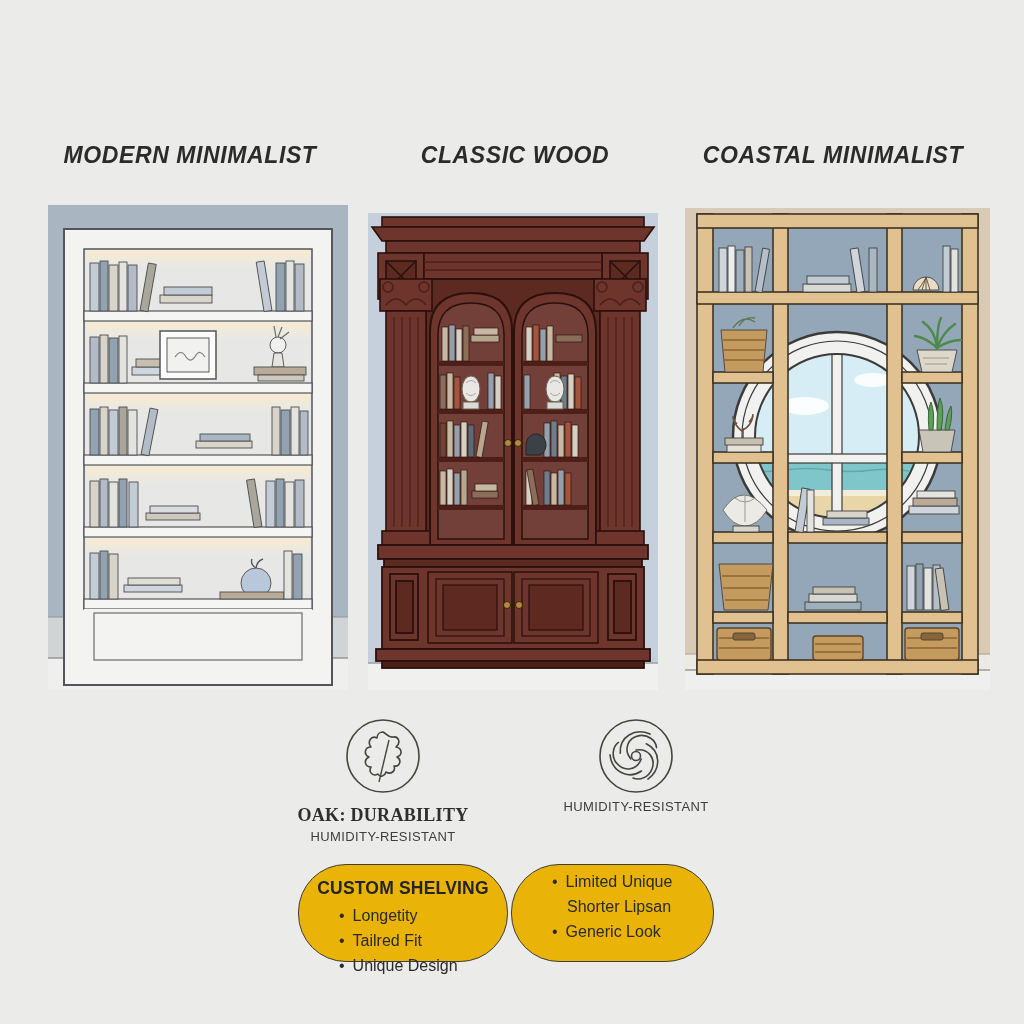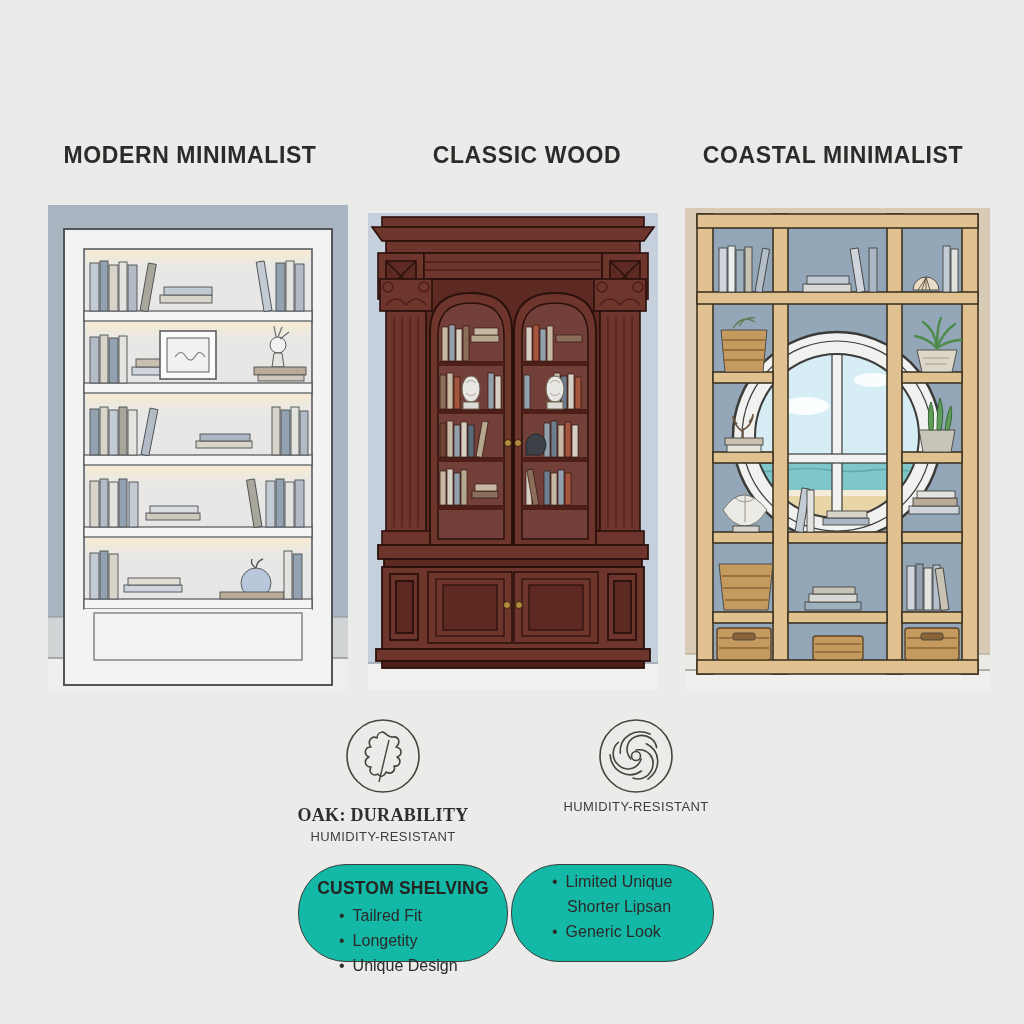--- a/index.html
+++ b/index.html
@@ -1,40 +1,40 @@
 <!DOCTYPE html>
 <html><head>
 <meta charset="utf-8">
 <style>
   html,body{margin:0;padding:0;}
   body{background:#e4e5e3;font-family:"Liberation Sans",sans-serif;}
   .canvas{position:relative;width:1024px;height:1024px;background:#ebecea;overflow:hidden;margin:0 auto;}
   .col-title{position:absolute;transform:translateX(-50%);font-size:23px;font-weight:600;
-             letter-spacing:.6px;color:#2b2b29;white-space:nowrap;}
+             letter-spacing:.6px;color:#2b2b29;white-space:nowrap;font-style:italic;}
   .illus{position:absolute;}
   .material{position:absolute;transform:translateX(-50%);width:260px;text-align:center;}
   .material .icon-wrap{display:flex;justify-content:center;}
   .mat-title{margin-top:9px;font-size:18px;font-weight:700;color:#2e2e2c;letter-spacing:.3px;font-family:Liberation Serif, serif;}
   .mat-sub{margin-top:3px;font-size:13px;font-weight:400;color:#3d3d3b;letter-spacing:.4px;}
-  .cbox{position:absolute;border:1.6px solid #3e3e3c;border-radius:48px;background:#14b8a6;
+  .cbox{position:absolute;border:1.6px solid #3e3e3c;border-radius:48px;background:#eab308;
         box-sizing:border-box;}
   .box-title{margin-top:13px;text-align:center;font-size:17.5px;font-weight:700;color:#242422;
              letter-spacing:.2px;}
   .cbox ul{list-style:none;margin:4px 0 0 0;padding:0 0 0 40px;}
   .cbox li{font-size:16px;color:#2a2a28;line-height:25px;white-space:nowrap;}
   .cbox li.b::before{content:"\2022";margin-right:8px;}
   .cbox li.cont{padding-left:15px;}
 </style>
 </head>
 <body>
 
 <div class="canvas">
 
   <div class="col-title" style="left:190px;top:142px">MODERN MINIMALIST</div>
-  <div class="col-title" style="left:527px;top:142px">CLASSIC WOOD</div>
+  <div class="col-title" style="left:515px;top:142px">CLASSIC WOOD</div>
   <div class="col-title" style="left:833px;top:142px">COASTAL MINIMALIST</div>
 
   <svg class="illus" style="left:48px;top:205px" width="300" height="485" viewBox="0 0 300 485">
     <defs>
       <linearGradient id="glowL" x1="0" y1="0" x2="0" y2="1">
         <stop offset="0" stop-color="#f8ebcf" stop-opacity="0.95"></stop>
         <stop offset="1" stop-color="#f8ebcf" stop-opacity="0"></stop>
       </linearGradient>
     </defs>
     <g>
@@ -416,22 +416,22 @@
           <path d="M0,-16 C16,-20 28,-6 24,10" transform="rotate(280)"></path>
         </g>
       </svg>
     </div>
     <div class="mat-sub">HUMIDITY-RESISTANT</div>
   </div>
 
   <div class="cbox" style="left:298px;top:864px;width:210px;height:98px">
     <div class="box-title">CUSTOM SHELVING</div>
     <ul>
+      <li class="b">Longetity</li>
       <li class="b">Tailred Fit</li>
-      <li class="b">Longetity</li>
       <li class="b">Unique Design</li>
     </ul>
   </div>
 
   <div class="cbox" style="left:511px;top:864px;width:203px;height:98px">
     <ul>
       <li class="b">Limited Unique</li>
       <li class="cont">Shorter Lipsan</li>
       <li class="b">Generic Look</li>
     </ul>

